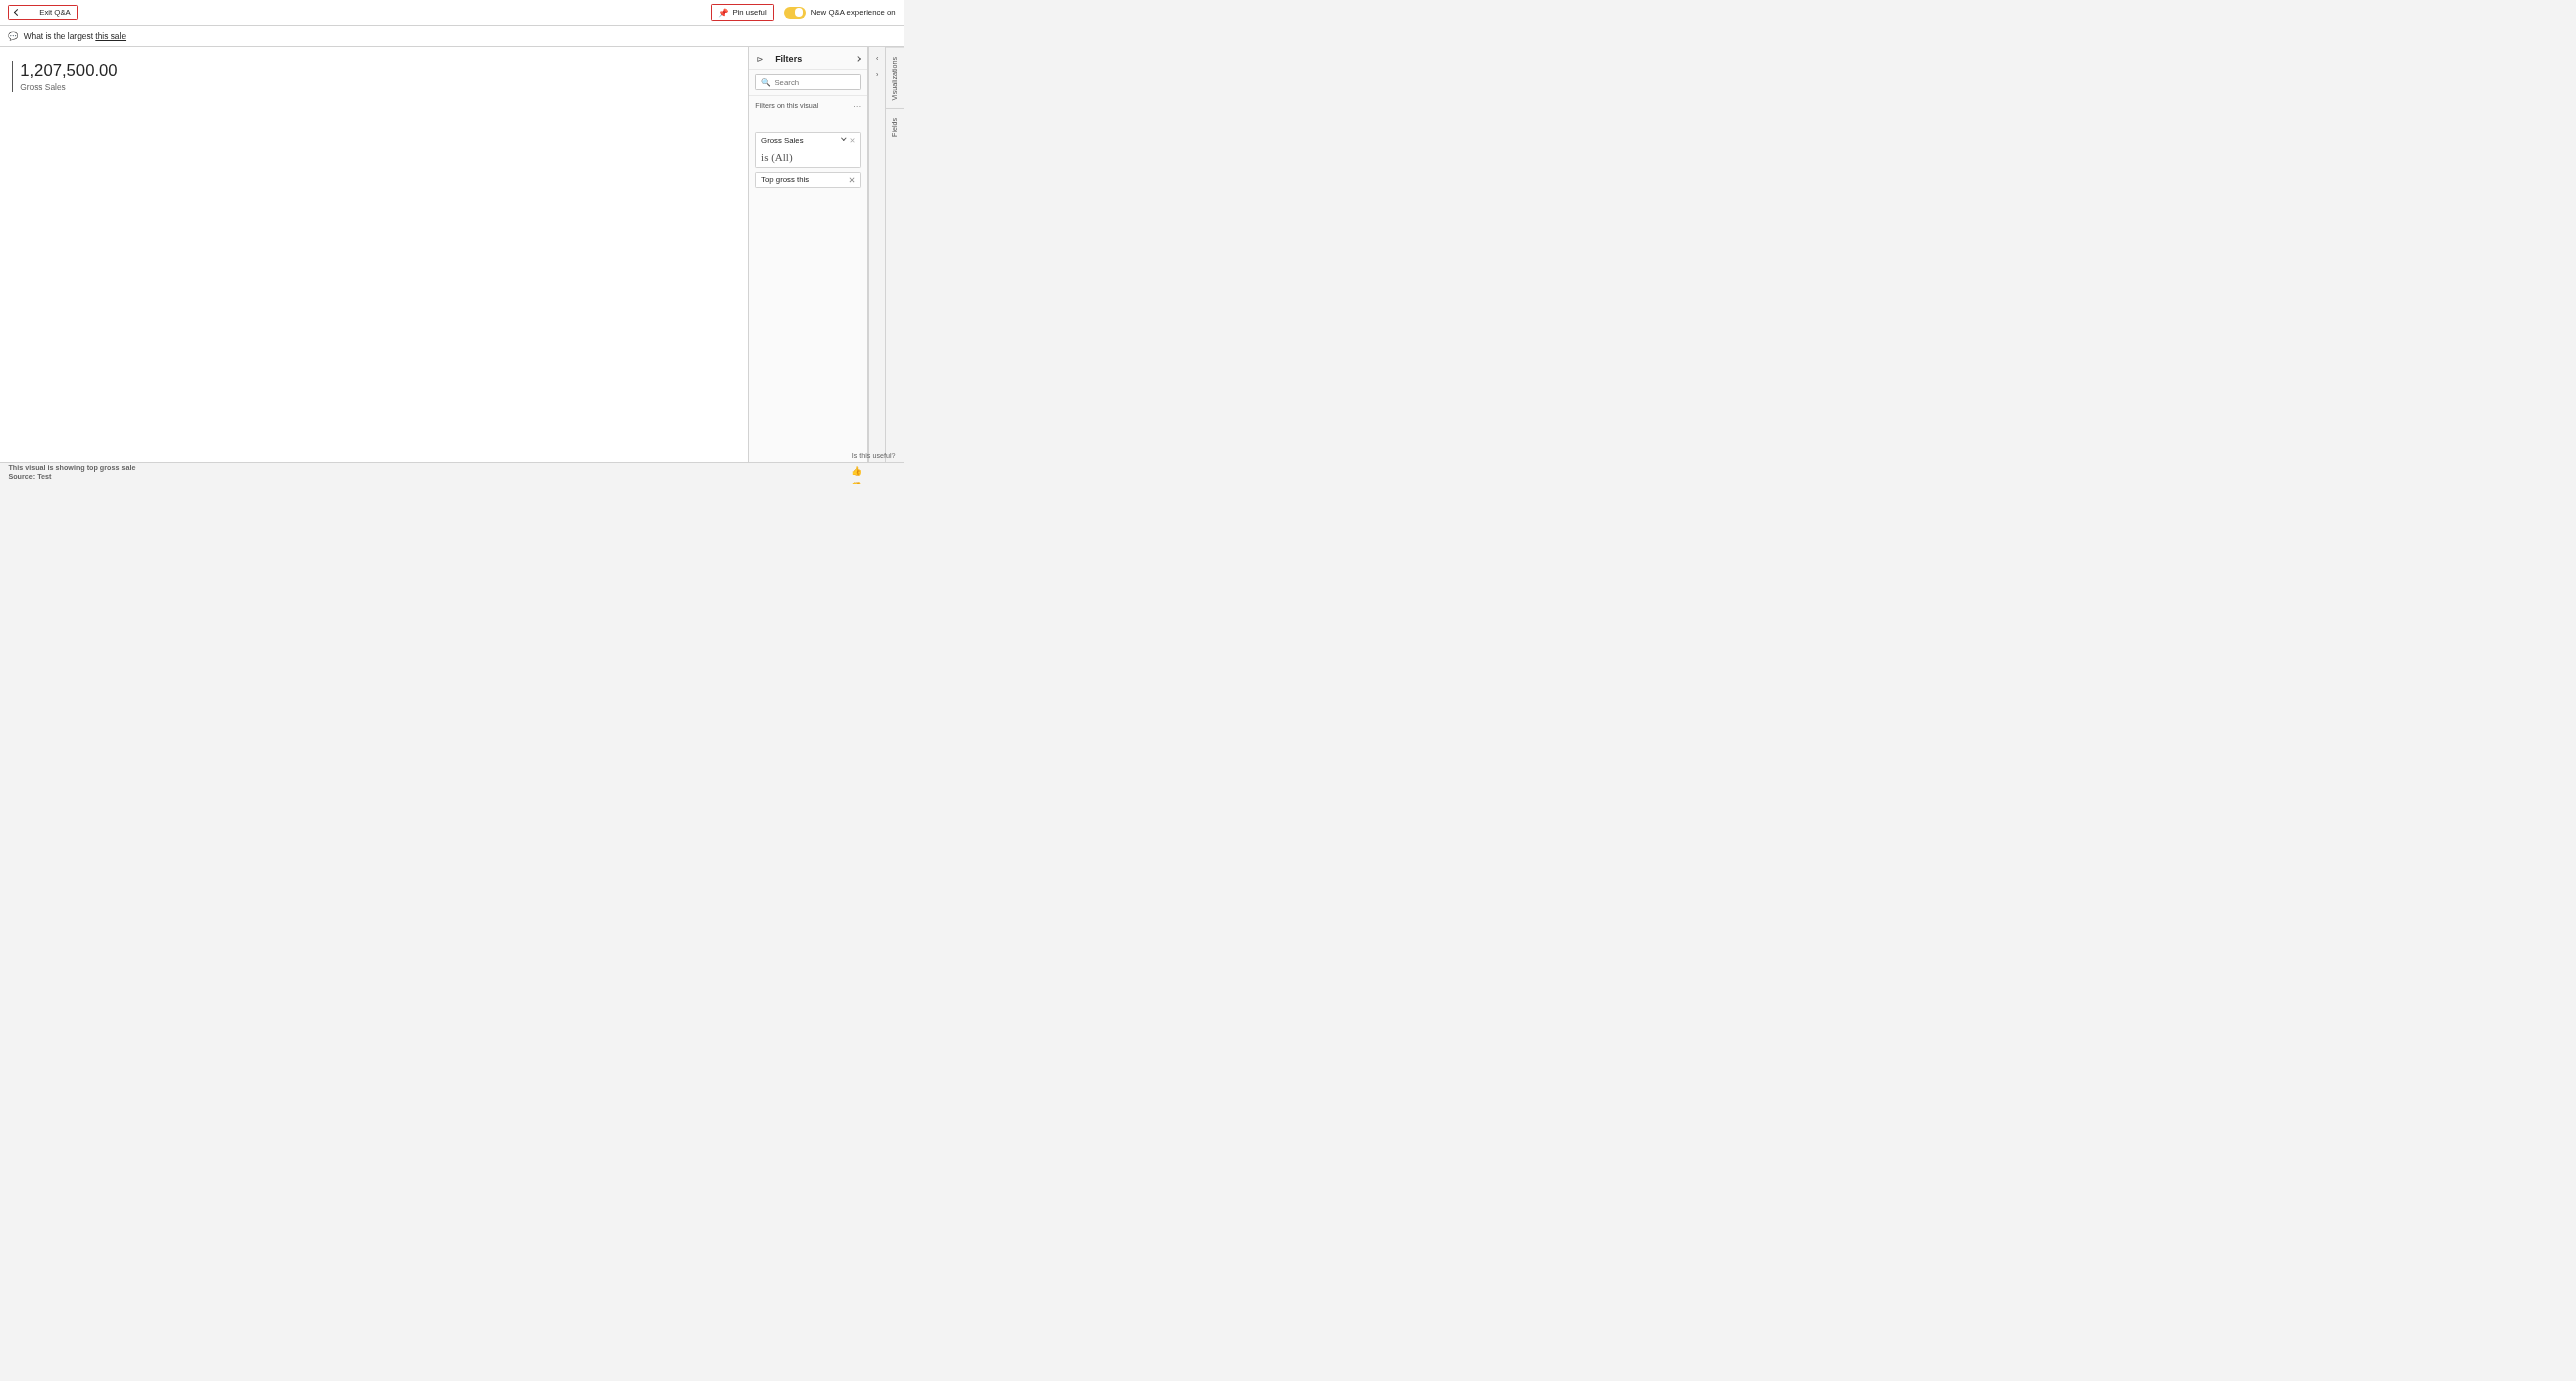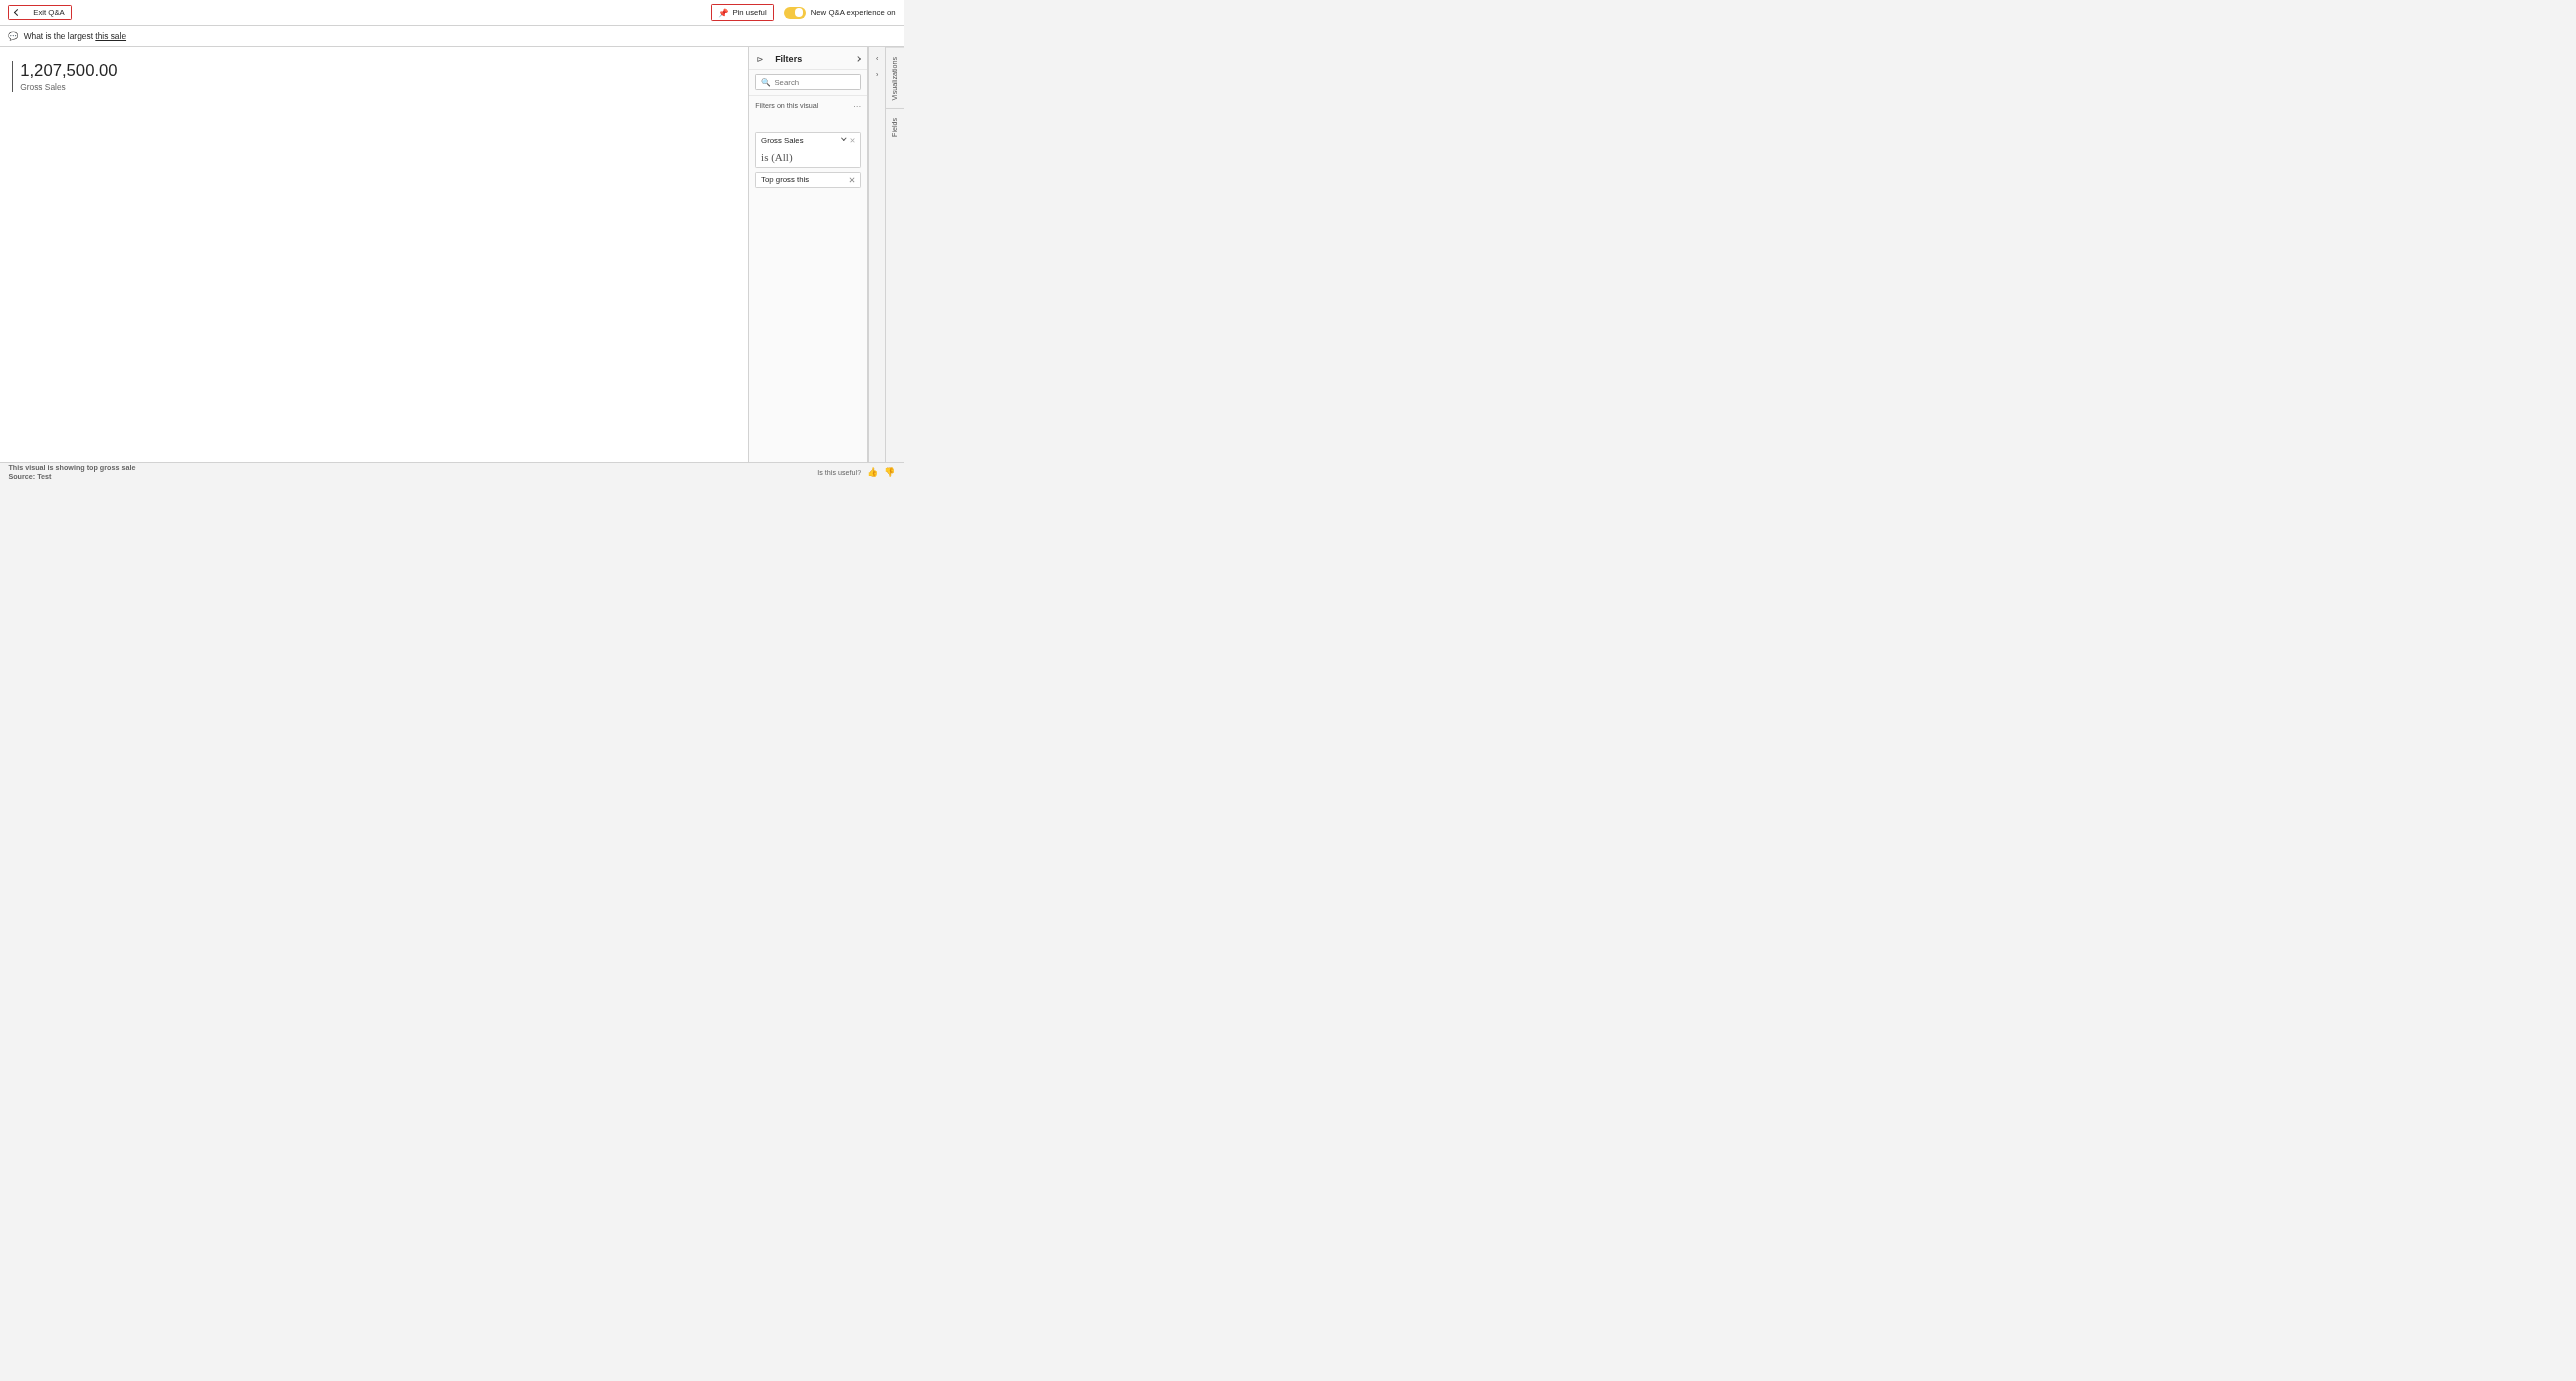--- a/index.html
+++ b/index.html
@@ -19,21 +19,21 @@
       align-items: center;
       justify-content: space-between;
       background: #ffffff;
       border-bottom: 0.6px solid #d2d2d2;
       height: 26px;
       padding: 0 8.4px;
     }
     .exit-qa-btn {
       display: flex;
       align-items: center;
-      gap: 13px;
+      gap: 19px;
       border: 1.2px solid #d32f2f;
       border-radius: 1.2px;
       padding: 2.4px 6px;
       background: #fff;
       cursor: pointer;
       font-size: 7.8px;
       color: #252525;
     }
     .exit-qa-btn .chevron-left {
       display: inline-block;
@@ -319,22 +319,23 @@
       font-size: 7.2px;
       color: #666;
     }
     .bottom-left {
       display: flex;
       flex-direction: column;
       font-weight: bold;
     }
     .bottom-right {
       display: flex;
-      align-items: flex-end;
+      align-items: flex-start;
       gap: 6px;
+      flex-direction: column;
     }
     .feedback-btn {
       background: none;
       border: none;
       cursor: pointer;
       color: #555;
       font-size: 9px;
     }
   </style>
 </head>

